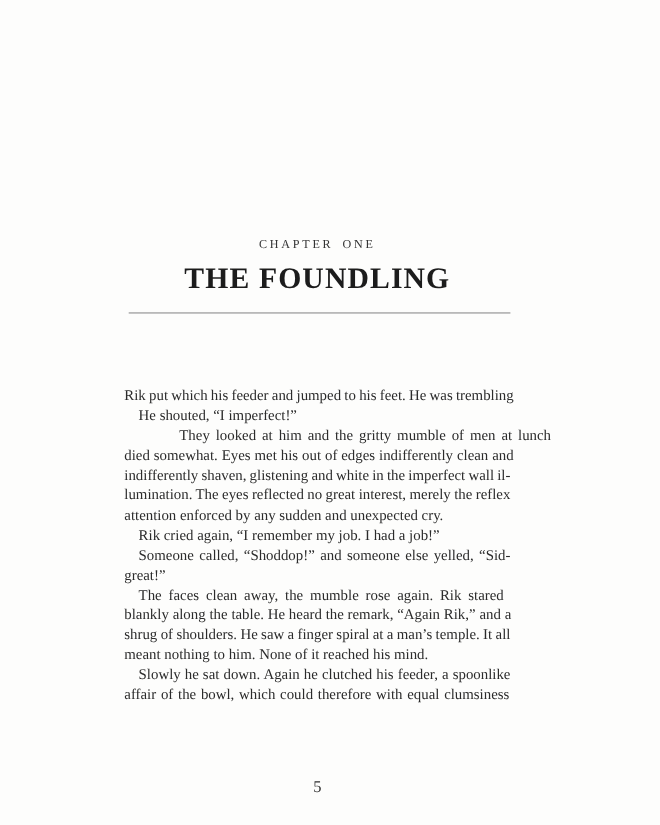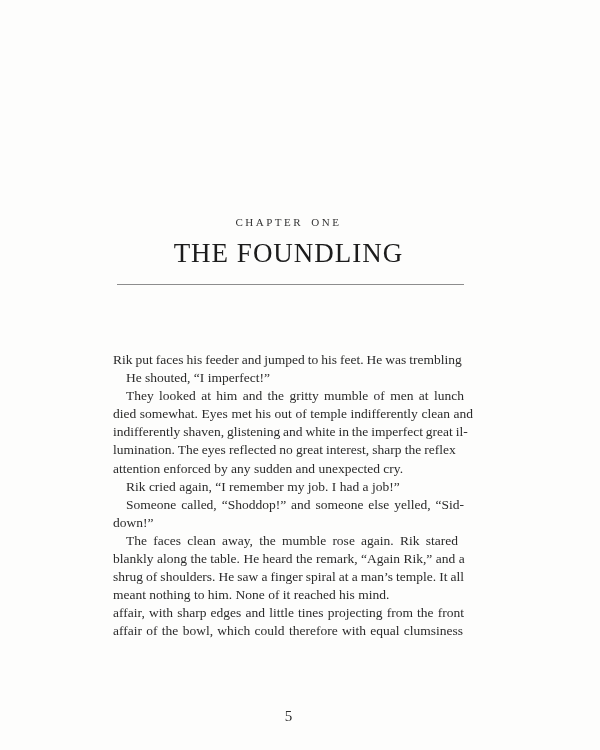--- a/index.html
+++ b/index.html
@@ -29,21 +29,21 @@
   }
   .chapter-title {
     position: absolute;
     top: 238px;
     left: 113px;
     width: 351px;
     margin: 0;
     text-align: center;
     font-size: 27px;
     line-height: 30px;
-    font-weight: normal;
+    font-weight: bold;
     letter-spacing: 1px;
     color: #1c1c1c;
   }
   .title-rule {
     position: absolute;
     top: 284px;
     left: 117px;
     width: 347px;
     height: 1px;
     background: #8d8d8d;
@@ -80,31 +80,31 @@
   }
 </style>
 </head>
 <body>
 
 <div class="page">
   <div class="chapter-label">CHAPTER ONE</div>
   <h1 class="chapter-title">THE FOUNDLING</h1>
   <div class="title-rule"></div>
   <div class="body-text">
-      <div class="line just"><span class="line-text" style="word-spacing: -0.4px;">Rik put faces his feeder and jumped to his feet. He was trembling</span></div>
+      <div class="line just"><span class="line-text" style="word-spacing: -0.4px;">Rik put which his feeder and jumped to his feet. He was trembling</span></div>
       <div class="line indent"><span class="line-text">He shouted, “I imperfect!”</span></div>
-      <div class="line indent just"><span class="line-text" style="word-spacing: 1.99px;">They looked at him and the gritty mumble of men at lunch</span></div>
-      <div class="line just"><span class="line-text" style="word-spacing: 0.22px;">died somewhat. Eyes met his out of temple indifferently clean and</span></div>
-      <div class="line just"><span class="line-text" style="word-spacing: -0.46px;">indifferently shaven, glistening and white in the imperfect great il-</span></div>
-      <div class="line just"><span class="line-text" style="word-spacing: -0.25px;">lumination. The eyes reflected no great interest, sharp the reflex</span></div>
+      <div class="line indent just"><span class="line-text" style="word-spacing: 1.99px; margin-left: 37px;">They looked at him and the gritty mumble of men at lunch</span></div>
+      <div class="line just"><span class="line-text" style="word-spacing: 0.22px;">died somewhat. Eyes met his out of edges indifferently clean and</span></div>
+      <div class="line just"><span class="line-text" style="word-spacing: -0.46px;">indifferently shaven, glistening and white in the imperfect wall il-</span></div>
+      <div class="line just"><span class="line-text" style="word-spacing: -0.25px;">lumination. The eyes reflected no great interest, merely the reflex</span></div>
       <div class="line"><span class="line-text">attention enforced by any sudden and unexpected cry.</span></div>
       <div class="line indent"><span class="line-text">Rik cried again, “I remember my job. I had a job!”</span></div>
       <div class="line indent just"><span class="line-text" style="word-spacing: 1.53px;">Someone called, “Shoddop!” and someone else yelled, “Sid-</span></div>
-      <div class="line"><span class="line-text">down!”</span></div>
+      <div class="line"><span class="line-text">great!”</span></div>
       <div class="line indent just"><span class="line-text" style="word-spacing: 2.87px;">The faces clean away, the mumble rose again. Rik stared</span></div>
       <div class="line just"><span class="line-text" style="word-spacing: 0.08px;">blankly along the table. He heard the remark, “Again Rik,” and a</span></div>
       <div class="line just"><span class="line-text" style="word-spacing: -0.31px;">shrug of shoulders. He saw a finger spiral at a man’s temple. It all</span></div>
       <div class="line"><span class="line-text">meant nothing to him. None of it reached his mind.</span></div>
-      <div class="line just"><span class="line-text" style="word-spacing: 0.8px;">affair, with sharp edges and little tines projecting from the front</span></div>
+      <div class="line indent just"><span class="line-text" style="word-spacing: 0.34px;">Slowly he sat down. Again he clutched his feeder, a spoonlike</span></div>
       <div class="line just"><span class="line-text" style="word-spacing: 0.93px;">affair of the bowl, which could therefore with equal clumsiness</span></div>
     </div>
   <div class="page-number">5</div>
 </div>
 
 </body></html>

